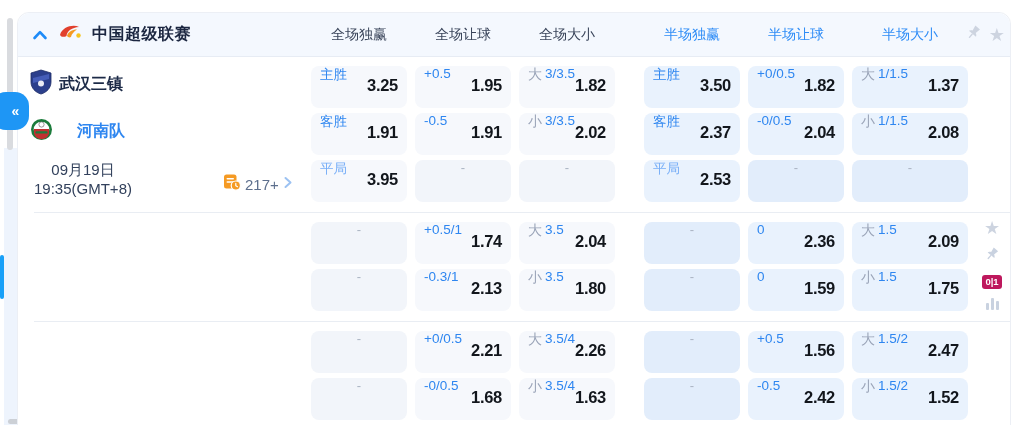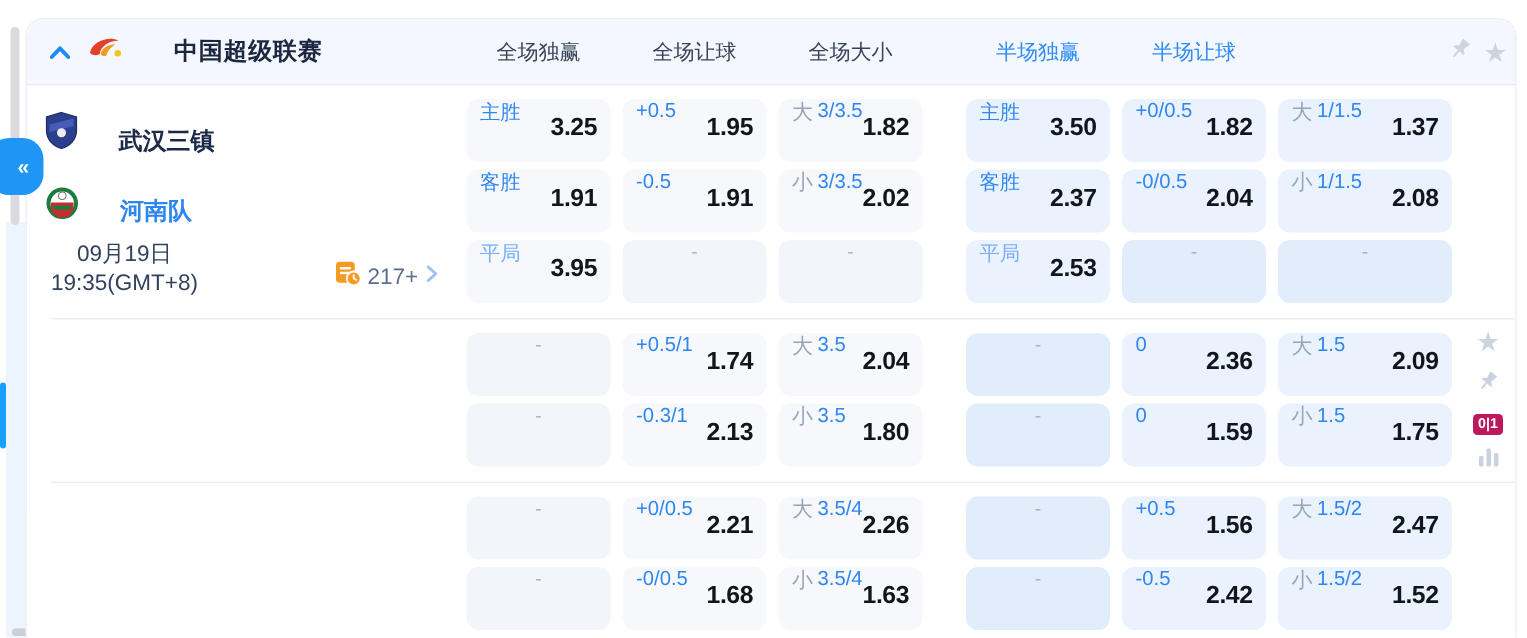--- a/index.html
+++ b/index.html
@@ -12,21 +12,21 @@
   .left-strip{position:absolute;left:4px;top:148px;width:13px;height:277px;background:#eef4fd;}
   .v-thumb{position:absolute;left:7px;top:18px;width:6px;height:132px;background:#d9dbdf;border-radius:3px;}
   .blue-bar{position:absolute;left:0;top:255px;width:4px;height:44px;background:#18a0f8;border-radius:2px;}
   .h-thumb{position:absolute;left:8px;top:419px;width:96px;height:5px;background:#ccd0d6;border-radius:3px;}
   
   .card{position:absolute;left:17px;top:12px;width:994px;height:520px;background:#ffffff;
         border:1px solid #eceff5;border-radius:12px 12px 0 0;box-sizing:border-box;}
   .card-header{height:43px;background:#f4f8fe;border-bottom:1px solid #e7ecf4;
         border-radius:12px 12px 0 0;display:flex;align-items:center;position:relative;}
   .hdr-left{width:293px;min-width:293px;display:flex;align-items:center;gap:9px;padding-left:14px;box-sizing:border-box;}
-  .league-title{font-size:16px;font-weight:bold;color:#1b2640;letter-spacing:.5px;margin-left:24px;}
+  .league-title{font-size:16px;font-weight:bold;color:#1b2640;letter-spacing:.5px;}
   .chev-up{display:flex;align-items:center;cursor:pointer;}
   .col-heads{display:flex;align-items:center;height:100%;}
   .col-head{width:96px;margin-right:8px;text-align:center;font-size:14px;cursor:pointer;}
   .col-head.gap-left{margin-left:21px;}
   .col-head.wide{width:116px;}
   .col-head.full{color:#39445a;}
   .col-head.half{color:#2e8cf6;}
   .hdr-icons{position:absolute;right:5px;top:11px;display:flex;align-items:center;gap:7px;}
   
   .odds-area{position:relative;}
@@ -42,25 +42,25 @@
   .cell.full.empty{background:#f2f5fa;}
   .cell.half{background:#e9f2fd;}
   .cell.half.empty{background:#e2edfb;}
   .cell.empty{justify-content:center;color:#aab3c2;cursor:default;font-size:13px;}
   .cell .lbl{color:#2e86f0;white-space:nowrap;}
   .cell .lbl.light{color:#77aef7;}
   .cell .pfx{color:#9aa4b8;font-size:14px;}
   .cell .line{color:#2e86f0;margin-left:3px;white-space:nowrap;}
   .cell .val{margin-left:auto;font-weight:bold;font-size:16.5px;color:#12161c;letter-spacing:-0.3px;margin-top:10px;}
   
-  .team-row{position:absolute;left:12px;height:42px;display:flex;align-items:flex-end;gap:27px;}
+  .team-row{position:absolute;left:12px;height:42px;display:flex;align-items:center;gap:7px;}
   .team-row.home{top:50px;}
   .team-row.away{top:97px;}
   .team-name{font-size:16px;font-weight:600;color:#1c2a47;cursor:pointer;}
-  .team-row.away .team-name{color:#2e86f0;}
+  .team-row.away .team-name{color:#2e86f0;margin-left:17px;}
   .match-time{position:absolute;left:6px;top:147px;width:118px;text-align:center;
         font-size:15px;color:#32415c;line-height:19px;}
   .markets{position:absolute;left:205px;top:160px;display:flex;align-items:center;gap:4px;cursor:pointer;}
   .markets-count{font-size:15px;color:#5d6f8d;}
   
   .collapse-tab{position:absolute;left:-8px;top:92px;width:37px;height:38px;background:#1e96f5;
         border-radius:14px;display:flex;align-items:center;justify-content:center;
         padding-left:10px;box-sizing:border-box;color:#fff;font-size:14px;font-weight:bold;
         cursor:pointer;z-index:6;}
   
@@ -102,20 +102,21 @@
         </svg>
       </span>
       <span class="league-title">中国超级联赛</span>
     </div>
     <div class="col-heads" id="col-heads">
         <div class="col-head full">全场独赢</div>
         <div class="col-head full">全场让球</div>
         <div class="col-head full">全场大小</div>
         <div class="col-head half gap-left">半场独赢</div>
         <div class="col-head half">半场让球</div>
+        <div class="col-head half wide">半场大小</div>
       </div>
     <div class="hdr-icons">
       <span class="pin-svg">
         <svg width="17" height="17" viewBox="0 0 17 17">
           <g transform="rotate(40 8.5 8.5)" fill="#cdd4e0">
             <path d="M5.5 2 h6 l-1 5.5 c1.5 .6 2.4 1.6 2.6 2.7 h-9.2 c.2 -1.1 1.1 -2.1 2.6 -2.7 Z"></path>
             <rect x="7.8" y="10" width="1.4" height="5.5" rx="0.7"></rect>
           </g>
         </svg>
       </span>

